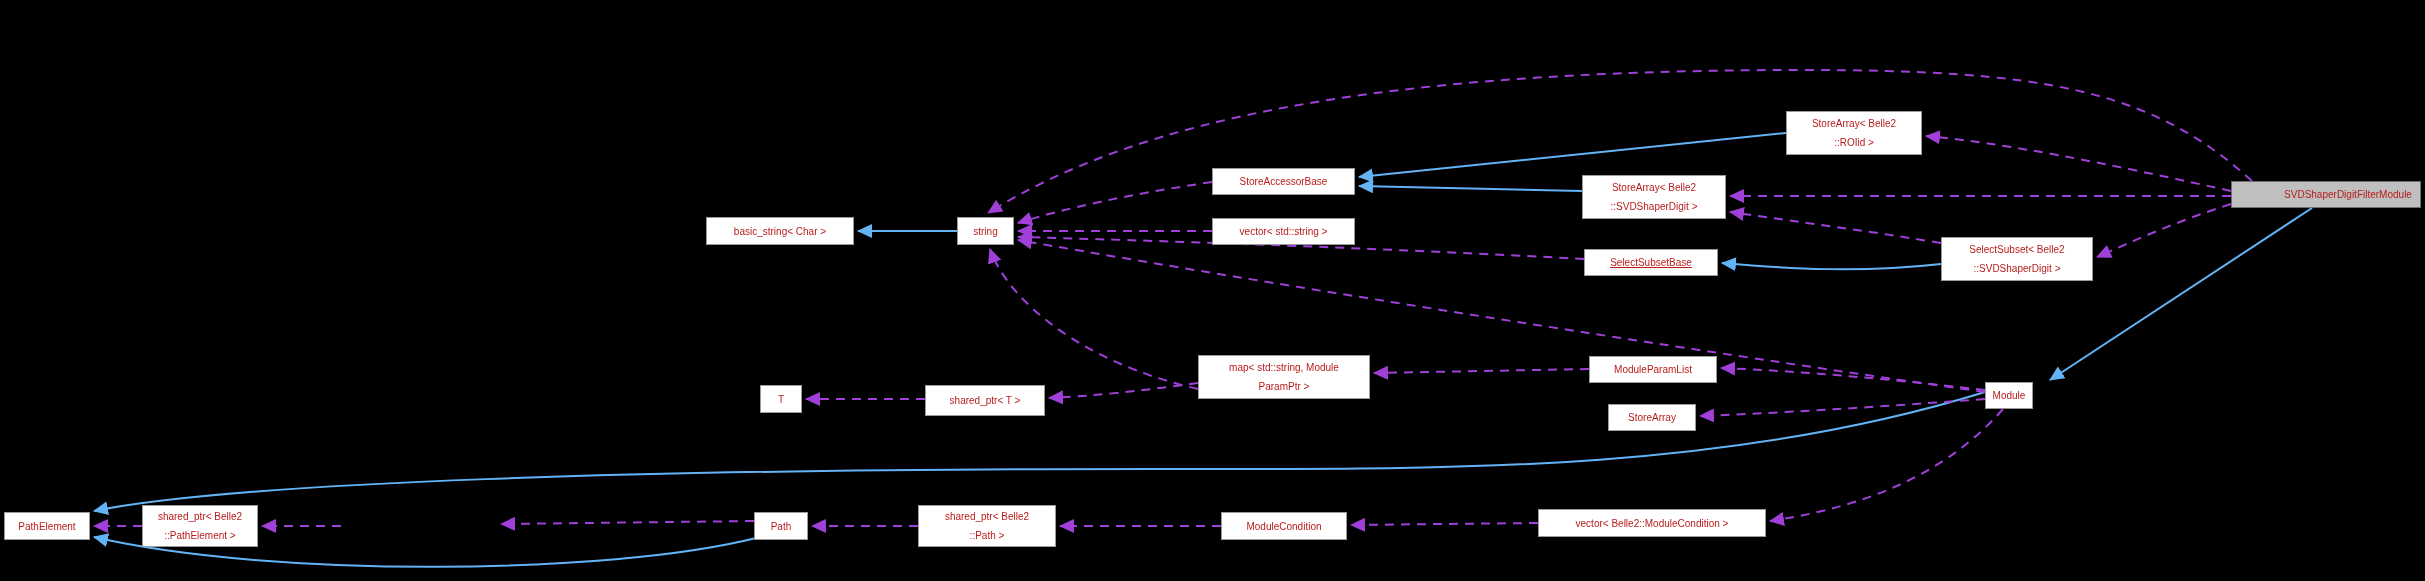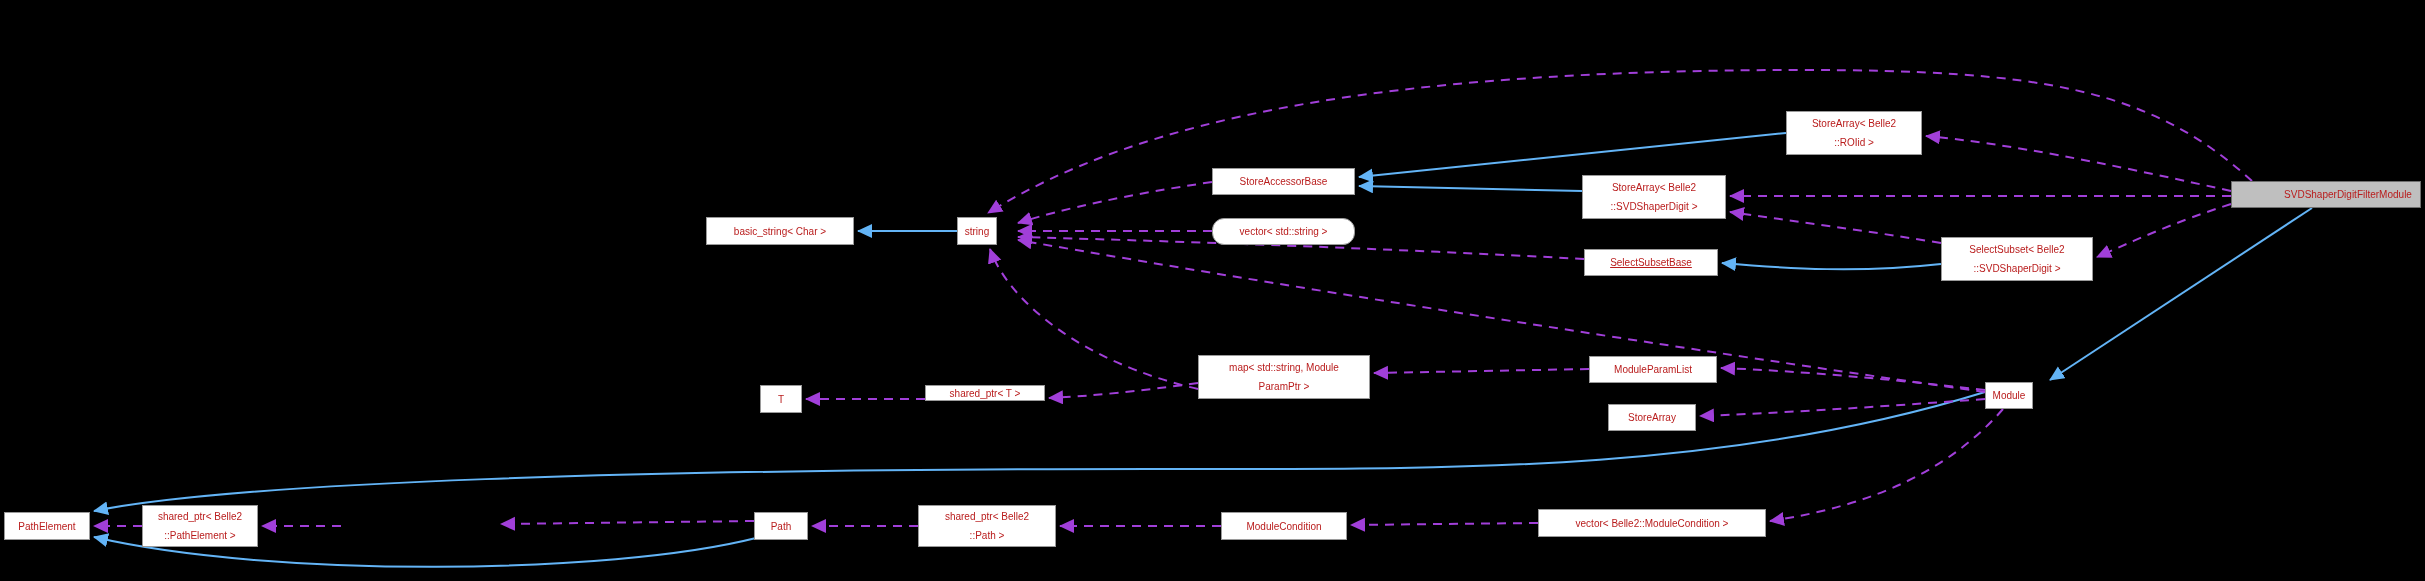--- a/index.html
+++ b/index.html
@@ -74,38 +74,38 @@
     <path class="edge-dashed" d="M 2003 409 C 1950 470 1872 506 1770 521" marker-end="url(#ap)"></path>
     <path class="edge-dashed" d="M 1538 523 L 1351 525" marker-end="url(#ap)"></path>
     <path class="edge-dashed" d="M 1221 526 L 1060 526" marker-end="url(#ap)"></path>
     <path class="edge-dashed" d="M 918 526 L 812 526" marker-end="url(#ap)"></path>
     <path class="edge-dashed" d="M 754 521 L 501 524" marker-end="url(#ap)"></path>
     <path class="edge-dashed" d="M 341 526 L 262 526" marker-end="url(#ap)"></path>
     <path class="edge-dashed" d="M 142 526 L 94 526" marker-end="url(#ap)"></path>
   </svg>
 
   <div class="node" style="left:706px;top:217px;width:148px;height:28px;">basic_string&lt; Char &gt;</div>
-  <div class="node" style="left:957px;top:217px;width:40px;height:28px;">string</div>
+  <div class="node" style="left:957px;top:217px;width:57px;height:28px;">string</div>
   <div class="node" style="left:1212px;top:168px;width:143px;height:27px;">StoreAccessorBase</div>
-  <div class="node" style="left:1212px;top:218px;width:143px;height:27px;border-radius:12px;">vector&lt; std::string &gt;</div>
+  <div class="node" style="left:1212px;top:218px;width:143px;height:27px;">vector&lt; std::string &gt;</div>
   <div class="node" style="left:1786px;top:111px;width:136px;height:44px;">StoreArray&lt; Belle2
 ::ROIid &gt;</div>
   <div class="node" style="left:1582px;top:175px;width:144px;height:44px;">StoreArray&lt; Belle2
 ::SVDShaperDigit &gt;</div>
   <div class="node" style="left:1584px;top:249px;width:134px;height:27px;text-decoration:underline;">SelectSubsetBase</div>
   <div class="node" style="left:1941px;top:237px;width:152px;height:44px;">SelectSubset&lt; Belle2
 ::SVDShaperDigit &gt;</div>
   <div class="node highlight" style="left:2231px;top:181px;width:190px;height:27px;">SVDShaperDigitFilterModule</div>
   <div class="node" style="left:1198px;top:355px;width:172px;height:44px;">map&lt; std::string, Module
 ParamPtr &gt;</div>
   <div class="node" style="left:1589px;top:356px;width:128px;height:27px;">ModuleParamList</div>
   <div class="node" style="left:1608px;top:404px;width:88px;height:27px;">StoreArray</div>
   <div class="node" style="left:1985px;top:382px;width:48px;height:27px;">Module</div>
   <div class="node" style="left:760px;top:385px;width:42px;height:28px;">T</div>
-  <div class="node" style="left:925px;top:385px;width:120px;height:16px;">shared_ptr&lt; T &gt;</div>
+  <div class="node" style="left:925px;top:385px;width:120px;height:31px;">shared_ptr&lt; T &gt;</div>
   <div class="node" style="left:4px;top:512px;width:86px;height:28px;">PathElement</div>
   <div class="node" style="left:142px;top:505px;width:116px;height:42px;">shared_ptr&lt; Belle2
 ::PathElement &gt;</div>
   <div class="node" style="left:754px;top:512px;width:54px;height:28px;">Path</div>
   <div class="node" style="left:918px;top:505px;width:138px;height:42px;">shared_ptr&lt; Belle2
 ::Path &gt;</div>
   <div class="node" style="left:1221px;top:512px;width:126px;height:28px;">ModuleCondition</div>
   <div class="node" style="left:1538px;top:509px;width:228px;height:28px;">vector&lt; Belle2::ModuleCondition &gt;</div>
 
 </div>

